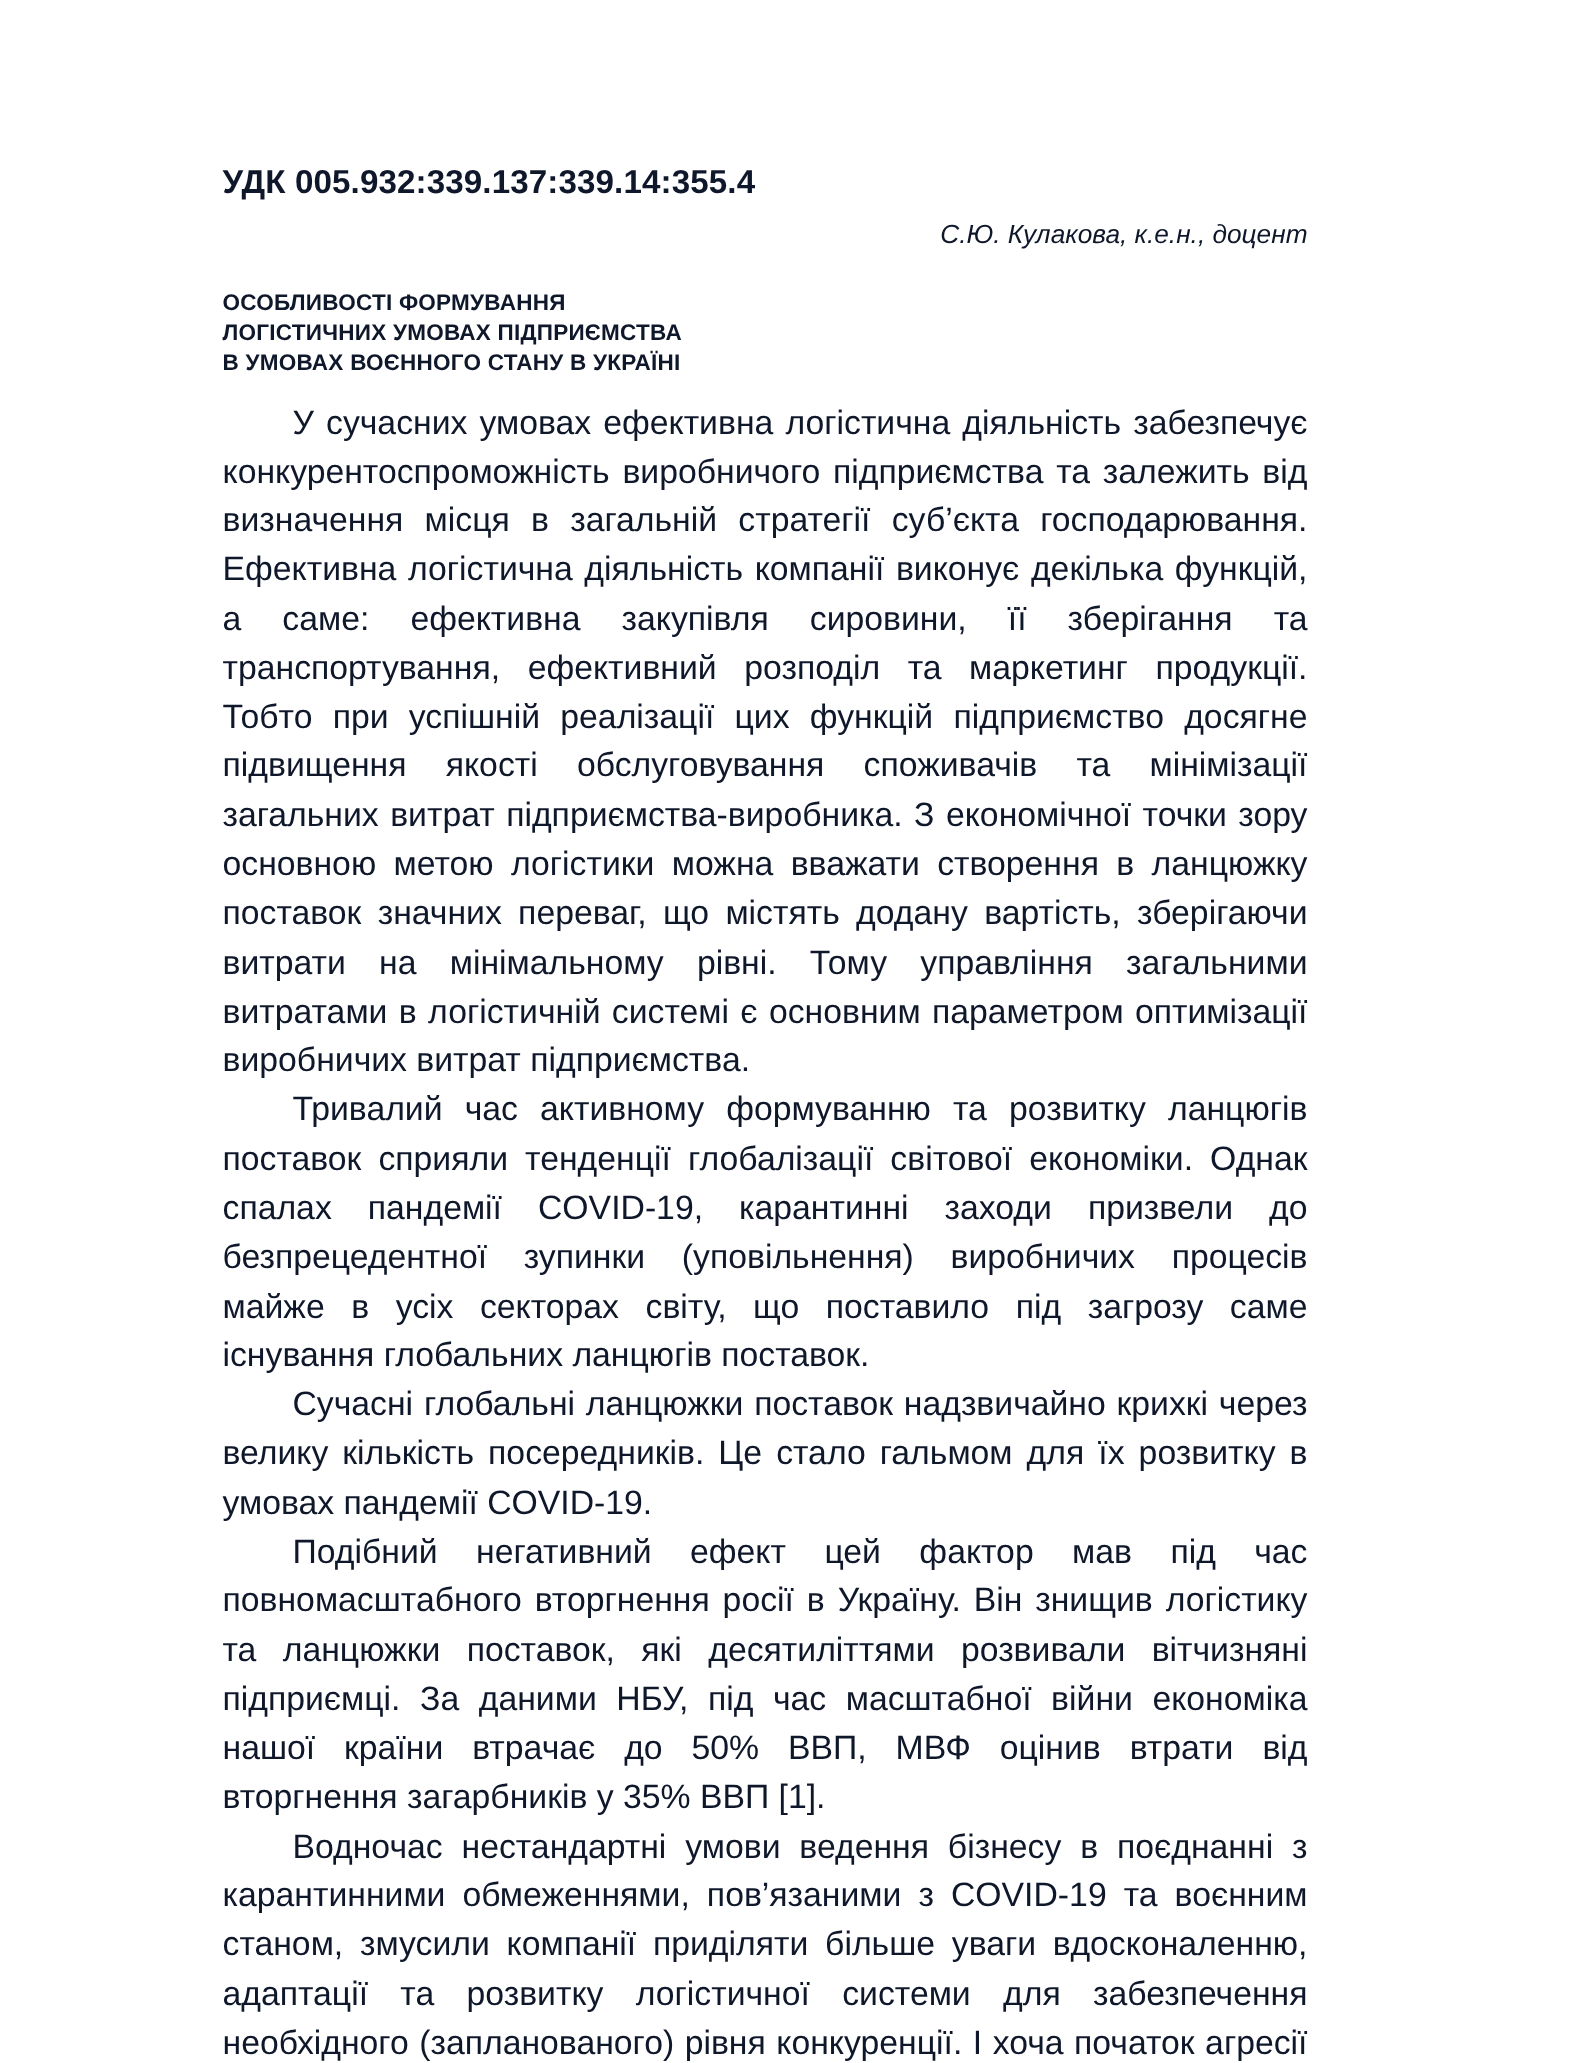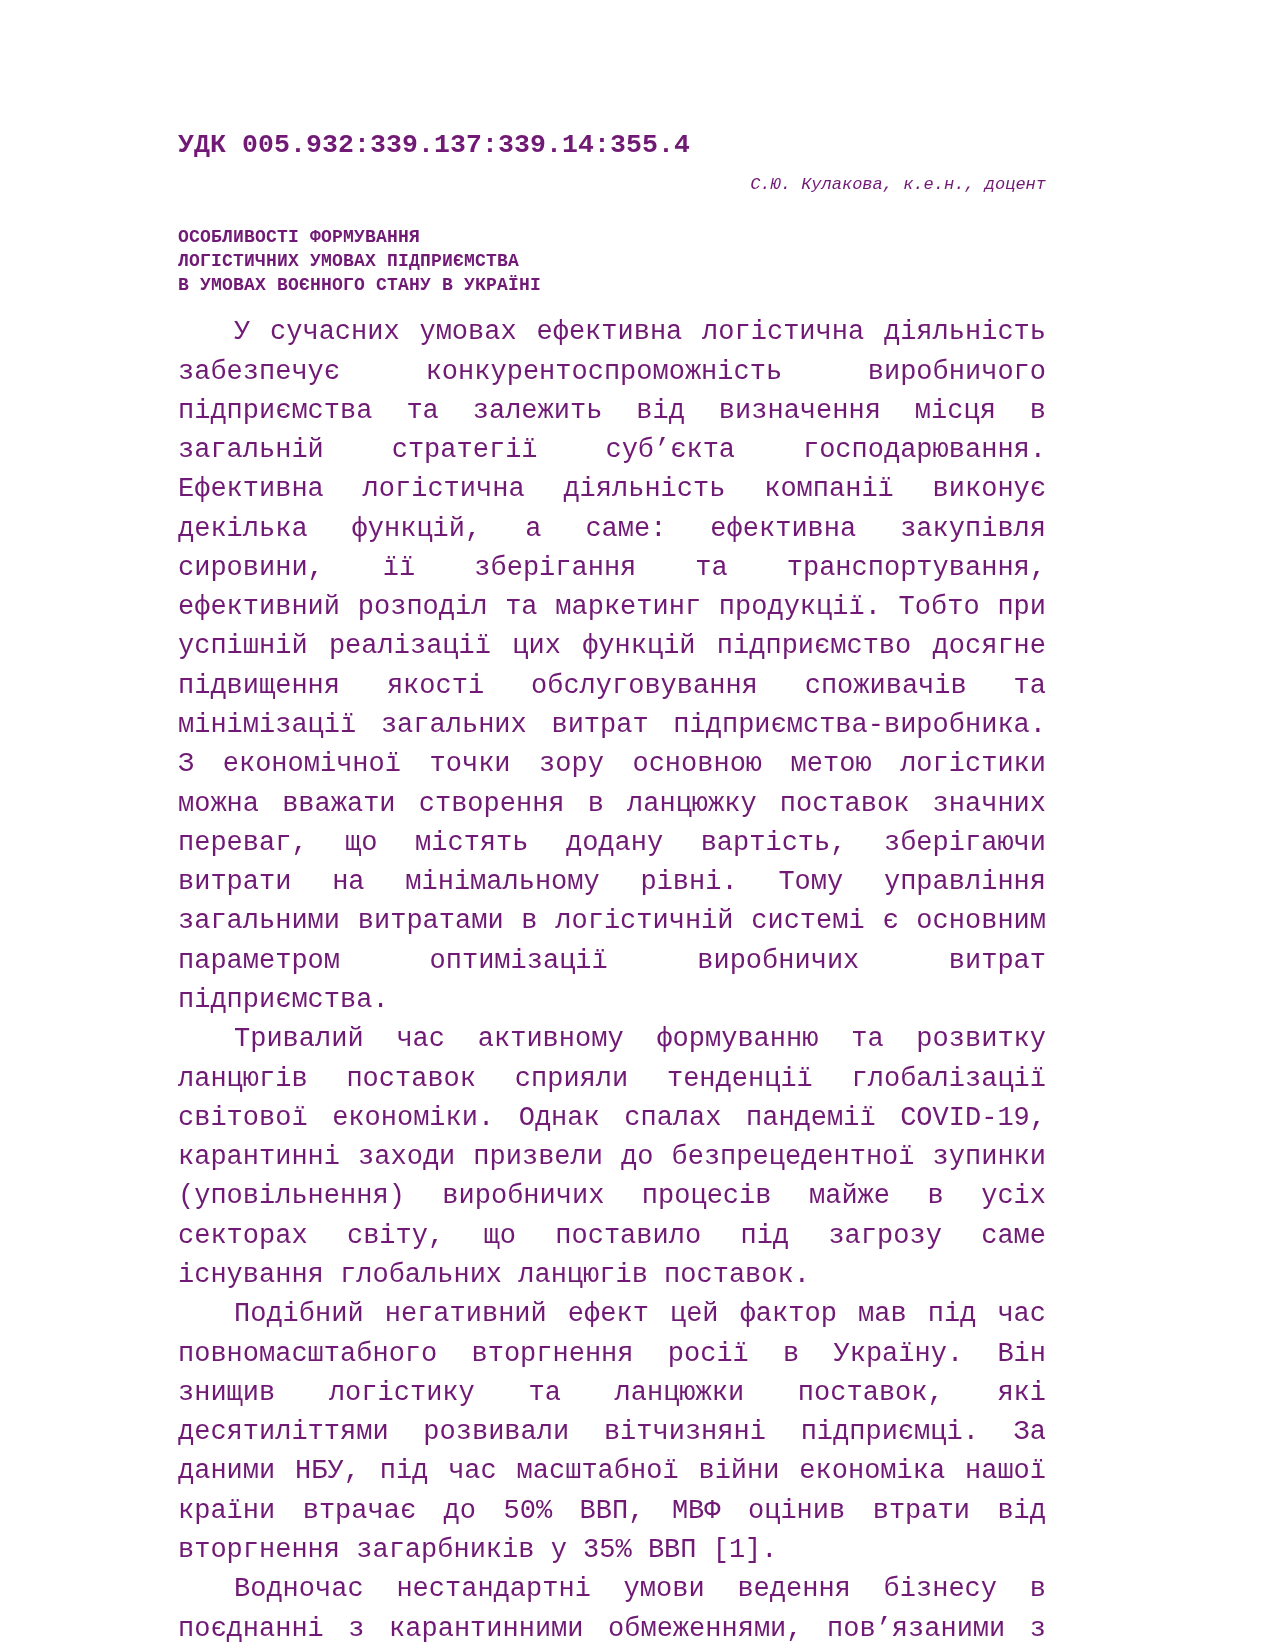--- a/index.html
+++ b/index.html
@@ -7,22 +7,22 @@
     padding: 0;
     background: #ffffff;
   }
   .page {
     position: relative;
     width: 1275px;
     height: 1650px;
     background: #ffffff;
     margin: 0 auto;
     overflow: hidden;
-    font-family: Liberation Mono, monospace;
-    color: #701a75;
+    font-family: Liberation Sans, sans-serif;
+    color: #0f172a;
   }
   .content {
     position: absolute;
     left: 178px;
     top: 130px;
     width: 868px;
   }
 
   
   .udc {
@@ -31,21 +31,21 @@
     letter-spacing: 0.1px;
     line-height: 1.15;
     margin: 0 0 14px 0;
     text-align: left;
   }
 
   
   .author-block {
     text-align: right;
     font-style: italic;
-    font-size: 17px;
+    font-size: 21px;
     line-height: 1.32;
     margin: 0 0 0 0;
   }
   .author-block .ln { display: block; white-space: nowrap; }
 
   
   .title {
     text-align: left;
     font-weight: bold;
     font-size: 18px;
@@ -92,19 +92,20 @@
 
     <h1 class="title">
       <span class="ln">ОСОБЛИВОСТІ ФОРМУВАННЯ</span>
       <span class="ln">ЛОГІСТИЧНИХ УМОВАХ ПІДПРИЄМСТВА</span>
       <span class="ln">В УМОВАХ ВОЄННОГО СТАНУ В УКРАЇНІ</span>
     </h1>
 
     <div class="body-text">
       <p>У сучасних умовах ефективна логістична діяльність забезпечує конкурентоспроможність виробничого підприємства та залежить від визначення місця в загальній стратегії суб’єкта господарювання. Ефективна логістична діяльність компанії виконує декілька функцій, а саме: ефективна закупівля сировини, її зберігання та транспортування, ефективний розподіл та маркетинг продукції. Тобто при успішній реалізації цих функцій підприємство досягне підвищення якості обслуговування споживачів та мінімізації загальних витрат підприємства-виробника. З економічної точки зору основною метою логістики можна вважати створення в ланцюжку поставок значних переваг, що містять додану вартість, зберігаючи витрати на мінімальному рівні. Тому управління загальними витратами в логістичній системі є основним параметром оптимізації виробничих витрат підприємства.</p>
       <p>Тривалий час активному формуванню та розвитку ланцюгів поставок сприяли тенденції глобалізації світової економіки. Однак спалах пандемії COVID-19, карантинні заходи призвели до безпрецедентної зупинки (уповільнення) виробничих процесів майже в усіх секторах світу, що поставило під загрозу саме існування глобальних ланцюгів поставок.</p>
+      <p>Сучасні глобальні ланцюжки поставок надзвичайно крихкі через велику кількість посередників. Це стало гальмом для їх розвитку в умовах пандемії COVID-19.</p>
       <p>Подібний негативний ефект цей фактор мав під час повномасштабного вторгнення росії в Україну. Він знищив логістику та ланцюжки поставок, які десятиліттями розвивали вітчизняні підприємці. За даними НБУ, під час масштабної війни економіка нашої країни втрачає до 50% ВВП, МВФ оцінив втрати від вторгнення загарбників у 35% ВВП [1].</p>
       <p>Водночас нестандартні умови ведення бізнесу в поєднанні з карантинними обмеженнями, пов’язаними з COVID-19 та воєнним станом, змусили компанії приділяти більше уваги вдосконаленню, адаптації та розвитку логістичної системи для забезпечення необхідного (запланованого) рівня конкуренції. І хоча початок агресії з боку рф не став для України повною несподіванкою, серйозним викликом стали проблеми в процесах забезпечення військ і населення. Оптимізація матеріально-технічного забезпечення стала другою (після ведення бойових дій) проблемою, яка потребує ефективного та швидкого вирішення: за</p>
     </div>
 
   </div>
 
 </div>
 
 </body></html>

